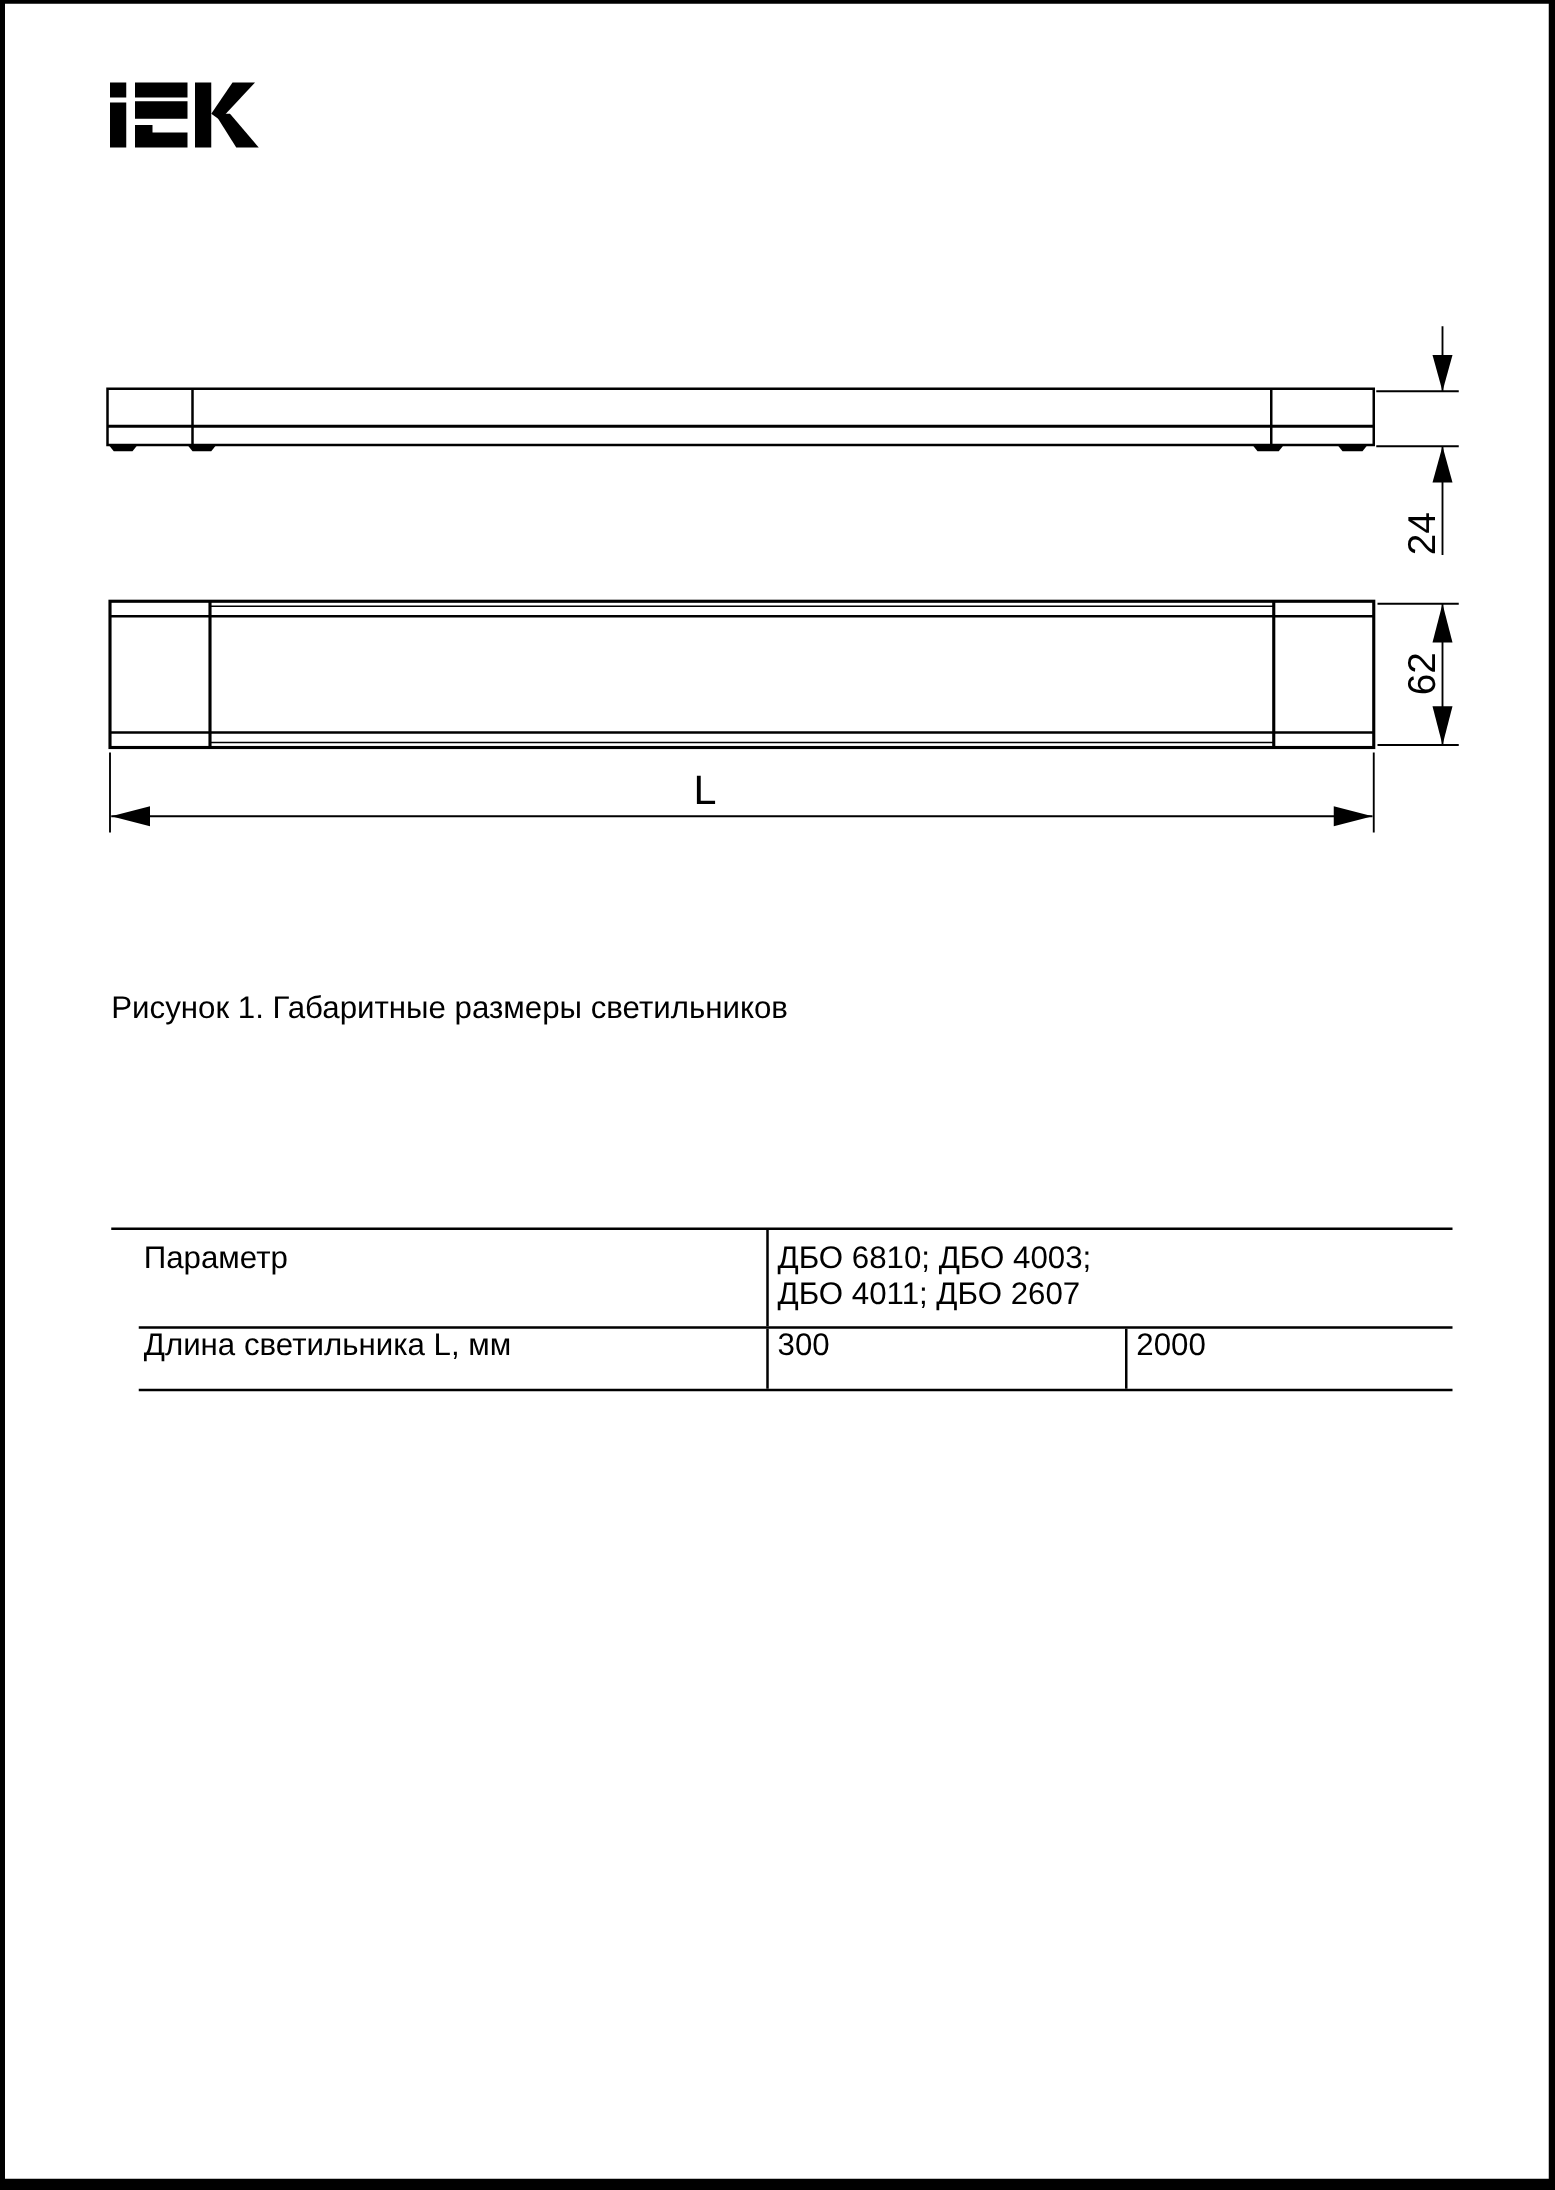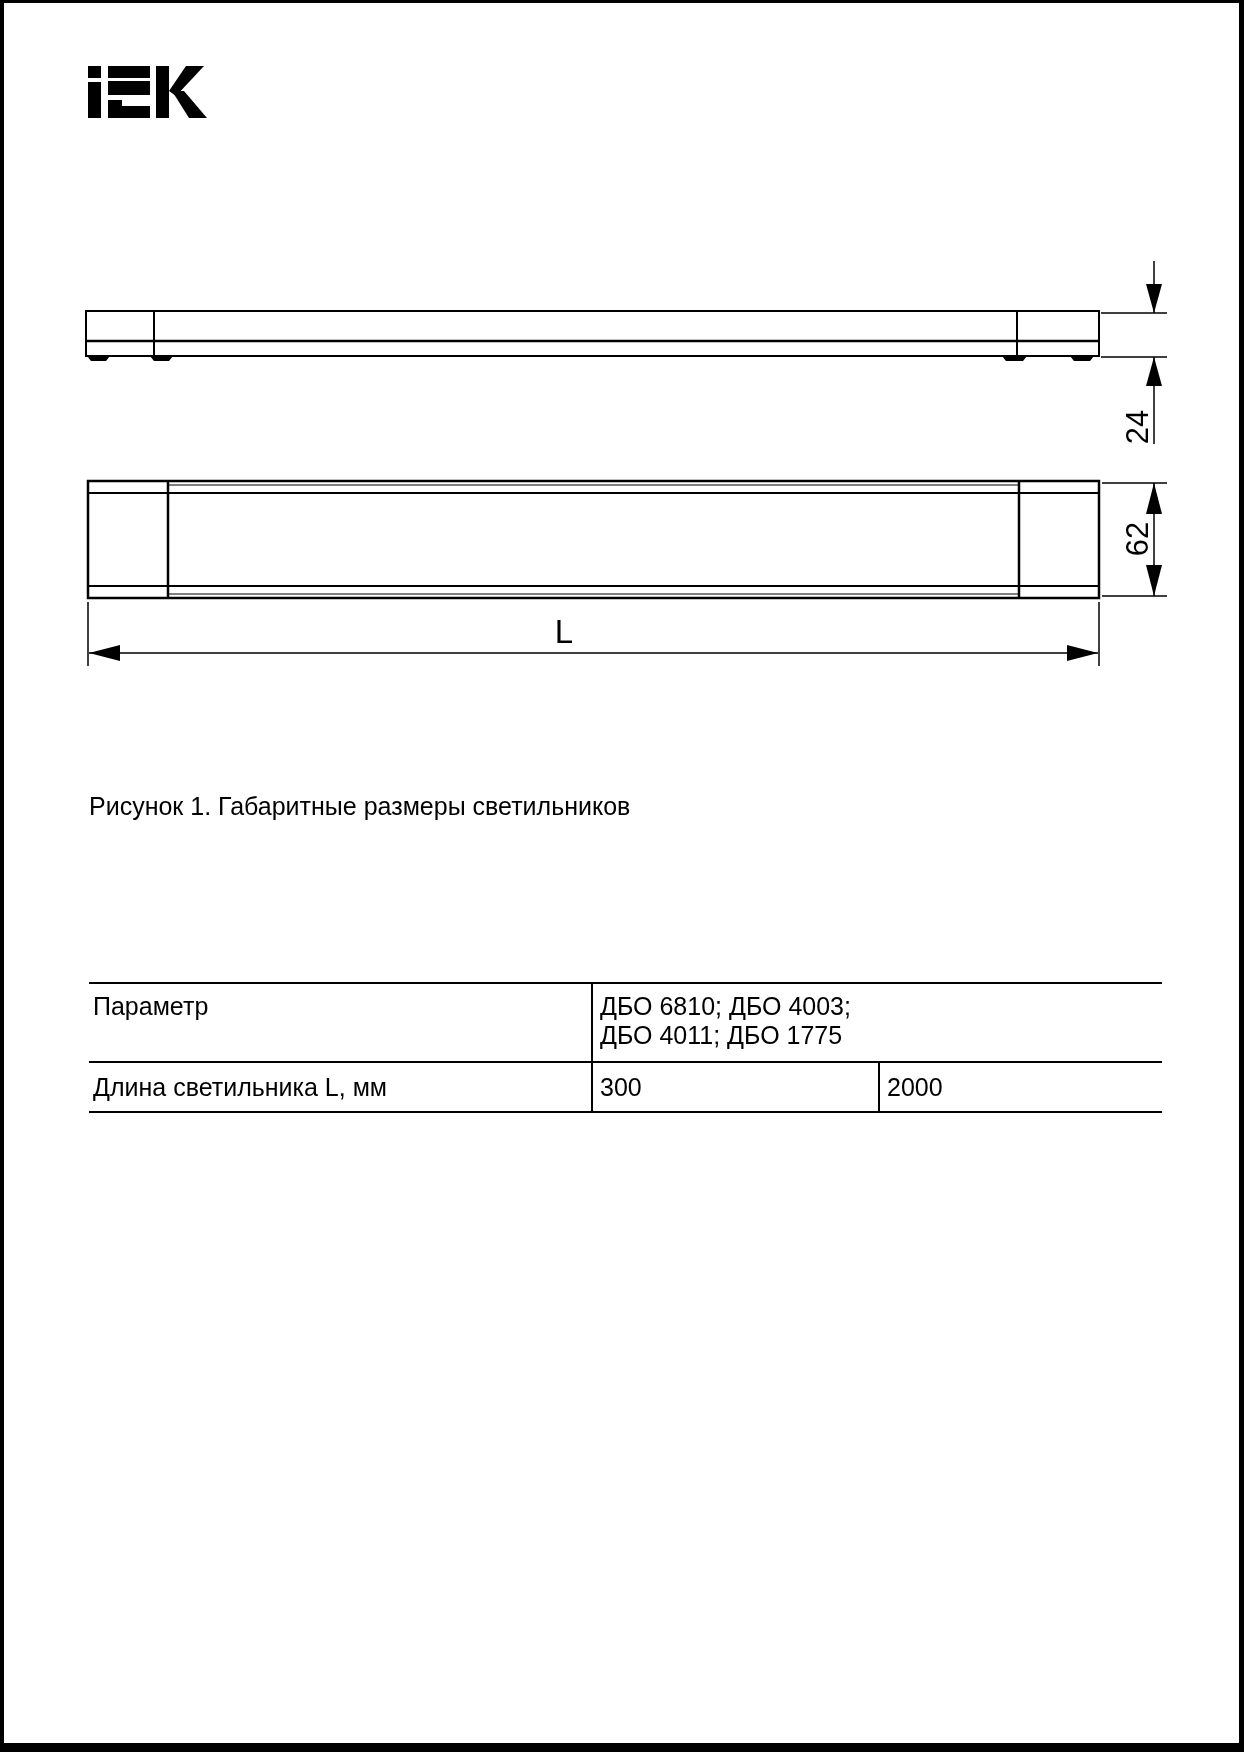--- a/index.html
+++ b/index.html
@@ -21,27 +21,27 @@
   .drawing-svg text{font-family:"Liberation Sans", sans-serif;fill:#000;}
   .caption{
     position:absolute;left:85px;top:789px;
     font-size:25px;line-height:28px;color:#000;
   }
   .params-table{
     position:absolute;left:85px;top:979px;width:1073px;
     border-top:2px solid #000;
     font-size:25px;
   }
-  .t-row{display:grid;grid-template-columns:502px 287px 284px;}
+  .t-row{display:grid;grid-template-columns:502px 287px 284px;margin-left:22px;}
   .t-row.header{border-bottom:2px solid #000;height:77px;}
   .t-row.data{border-bottom:2px solid #000;height:48px;}
   .t-cell{box-sizing:border-box;padding-left:4px;overflow:hidden;}
   .t-cell.c2,.t-cell.c3{border-left:2px solid #000;padding-left:7px;}
   .t-row.header .t-cell{padding-top:8px;line-height:29px;}
-  .t-row.data .t-cell{padding-top:11px;line-height:26px;}
+  .t-row.data .t-cell{line-height:26px;}
 </style>
 </head>
 <body>
 
 <div class="page">
 
   <svg class="logo-svg" width="124" height="60" viewBox="0 0 124 60" aria-label="IEK">
     <g fill="#000">
 
       <rect x="1" y="5" width="13" height="12"></rect>
@@ -111,21 +111,21 @@
     </g>
   </svg>
 
   <div class="caption">Рисунок 1. Габаритные размеры светильников</div>
 
   <div class="params-table">
     <div class="t-row header">
       <div class="t-cell c1">Параметр</div>
       <div class="t-cell c2">
         <div>ДБО 6810; ДБО 4003;</div>
-        <div>ДБО 4011; ДБО 1775</div>
+        <div>ДБО 4011; ДБО 2607</div>
       </div>
     </div>
     <div class="t-row data">
       <div class="t-cell c1">Длина светильника L, мм</div>
       <div class="t-cell c2">300</div>
       <div class="t-cell c3">2000</div>
     </div>
   </div>
 
 </div>

